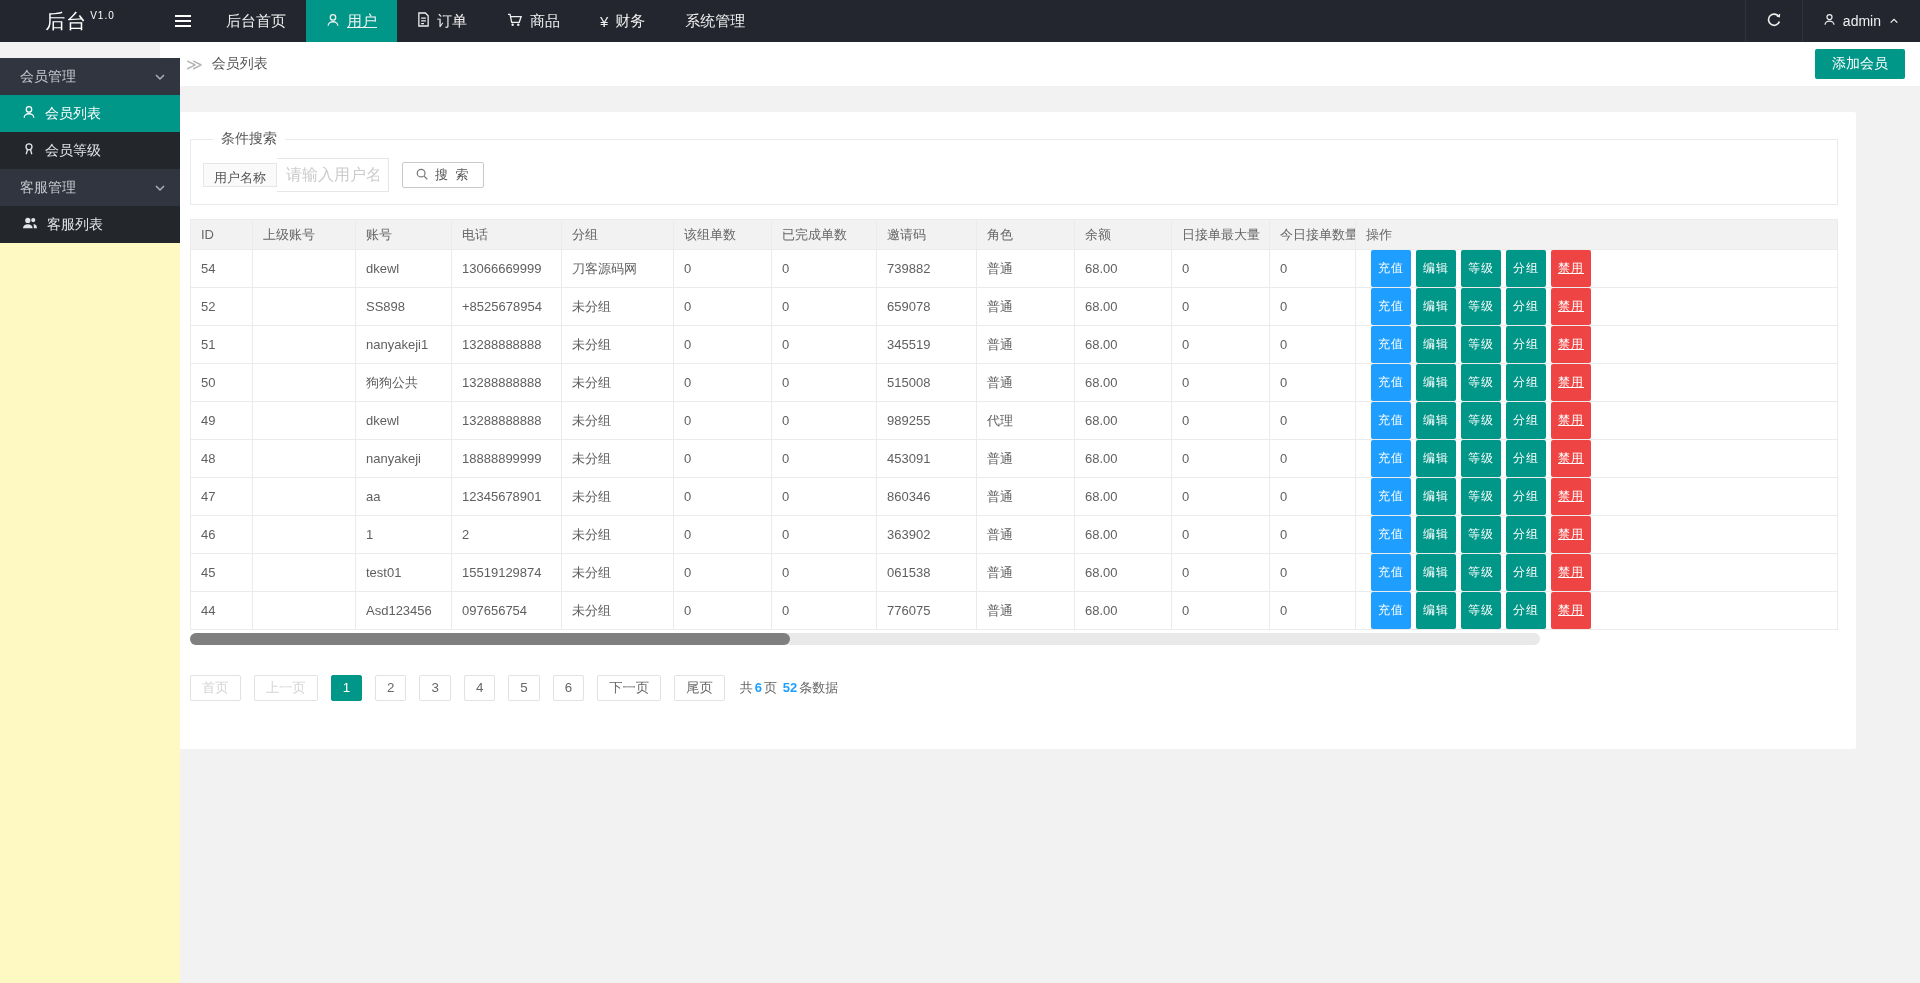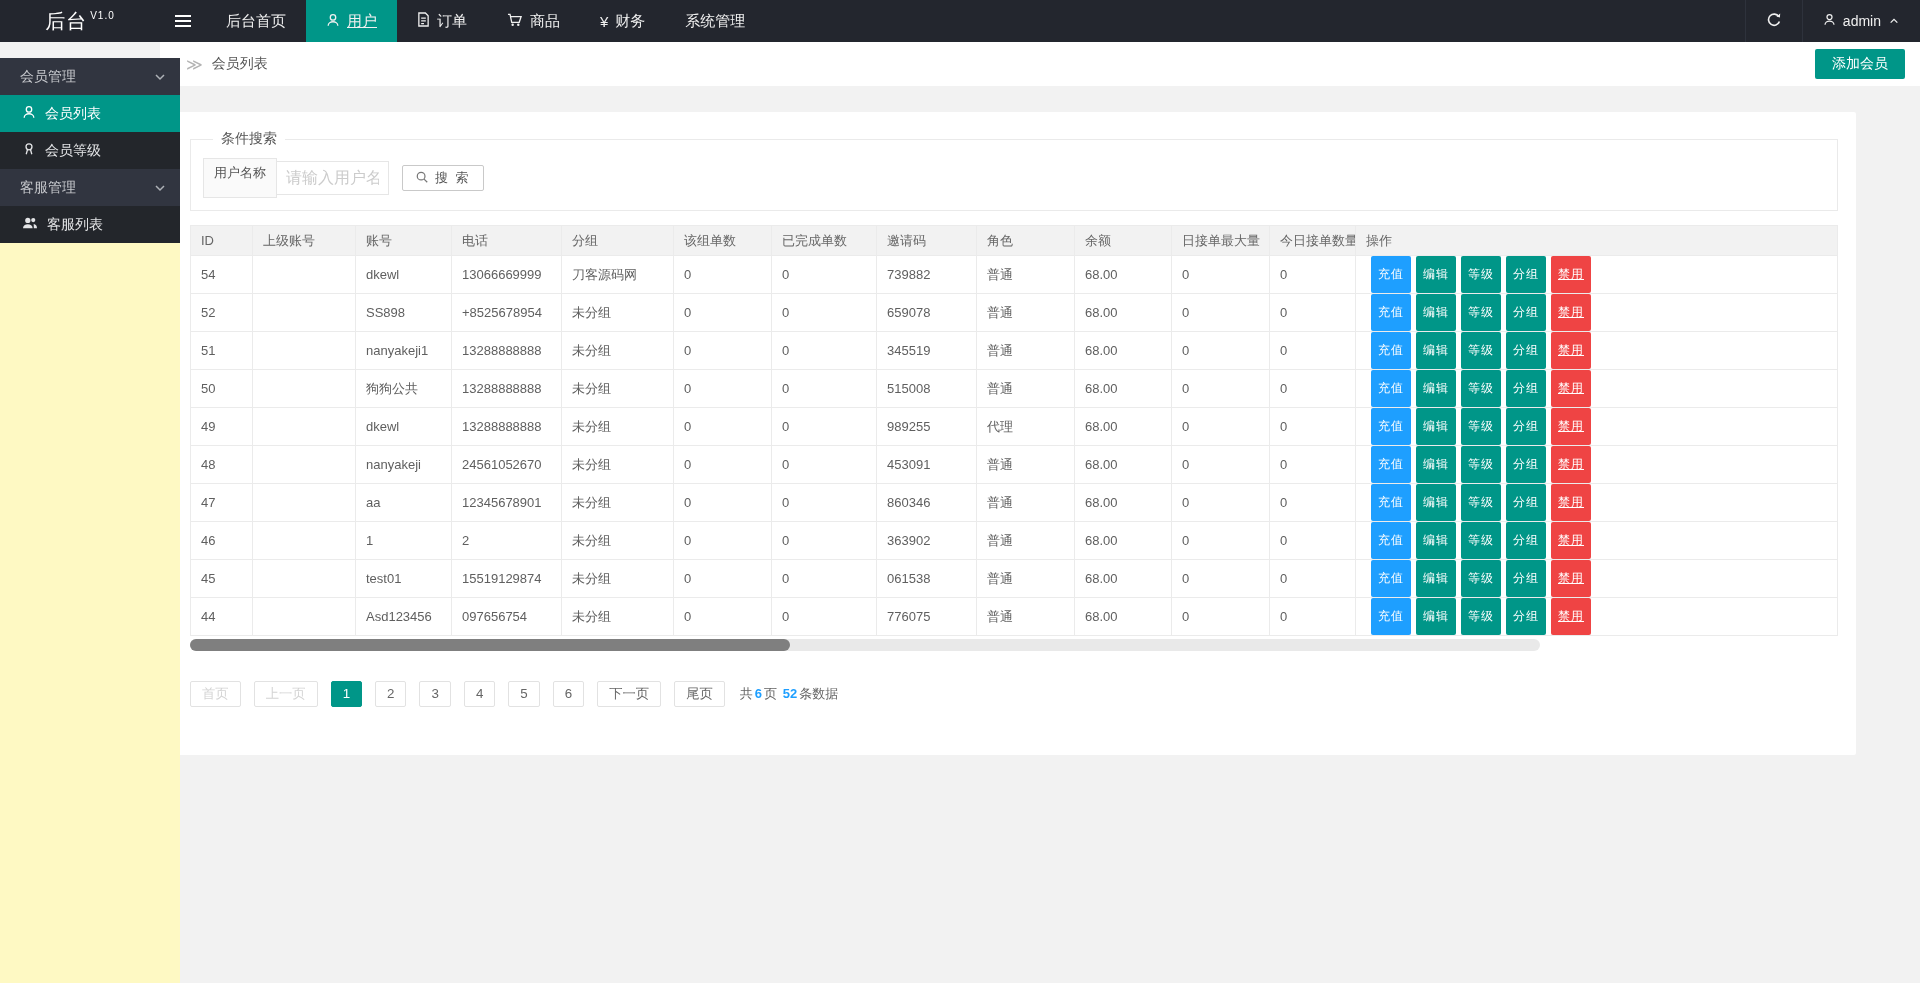--- a/index.html
+++ b/index.html
@@ -32,21 +32,21 @@
   .crumb-current { color:#555; font-size:14px; }
   .add-btn { margin-left:auto; height:30px; padding:0 17px; background:#009688; color:#fff; border:none; border-radius:2px; font-size:14px; cursor:pointer; }
 
   .content { height:897px; background:#f2f2f2; padding:26px 64px 12px 12px; }
   .card { background:#fff; border-radius:2px; padding:18px 18px 48px; }
 
   
   .search-fs { border:1px solid #eaeaea; padding:10px 12px 12px; margin-bottom:14px; }
   .search-fs legend { font-size:14px; color:#555; padding:0 8px; margin-left:10px; }
   .search-row { display:flex; align-items:center; }
-  .ig-label { height:40px; line-height:28px; padding:0 10px; border:1px solid #e6e6e6; background:#fafafa; color:#555; font-size:13px; white-space:nowrap; }
+  .ig-label { height:24px; line-height:28px; padding:0 10px; border:1px solid #e6e6e6; background:#fafafa; color:#555; font-size:13px; white-space:nowrap; }
   .search-input { height:30px; width:112px; border:1px solid #e6e6e6; border-left:none; padding:16px 9px; font-size:16px; color:#6d28d9; outline:none; }
   .search-input::placeholder { color:#ccc; }
   .search-btn { margin-left:13px; height:26px; padding:0 12px; background:#fff; border:1px solid #c9c9c9; border-radius:2px; color:#555; font-size:13px; display:flex; align-items:center; gap:6px; cursor:pointer; letter-spacing:2px; }
 
   
   table.member-table { width:100%; border-collapse:collapse; table-layout:fixed; }
   .member-table th, .member-table td { border:1px solid #ebebeb; font-size:13px; text-align:left; padding:0 10px; overflow:hidden; white-space:nowrap; }
   .member-table thead th { background:#f2f2f2; height:30px; color:#666; font-weight:400; }
   .member-table td { height:32px; color:#5f5f5f; background:#fff; }
   .cell-actions { text-align:right; padding-right:8px !important; }
@@ -307,21 +307,21 @@
               <td class="role-agent">代理</td>
               <td>68.00</td>
               <td>0</td>
               <td>0</td>
               <td class="cell-actions"><button class="row-btn blue">充值</button><button class="row-btn teal">编辑</button><button class="row-btn teal">等级</button><button class="row-btn teal">分组</button><button class="row-btn red">禁用</button></td>
             </tr>
             <tr>
               <td>48</td>
               <td></td>
               <td>nanyakeji</td>
-              <td>24561052670</td>
+              <td>18888899999</td>
               <td>未分组</td>
               <td>0</td>
               <td>0</td>
               <td>453091</td>
               <td class="role-normal">普通</td>
               <td>68.00</td>
               <td>0</td>
               <td>0</td>
               <td class="cell-actions"><button class="row-btn blue">充值</button><button class="row-btn teal">编辑</button><button class="row-btn teal">等级</button><button class="row-btn teal">分组</button><button class="row-btn red">禁用</button></td>
             </tr>

